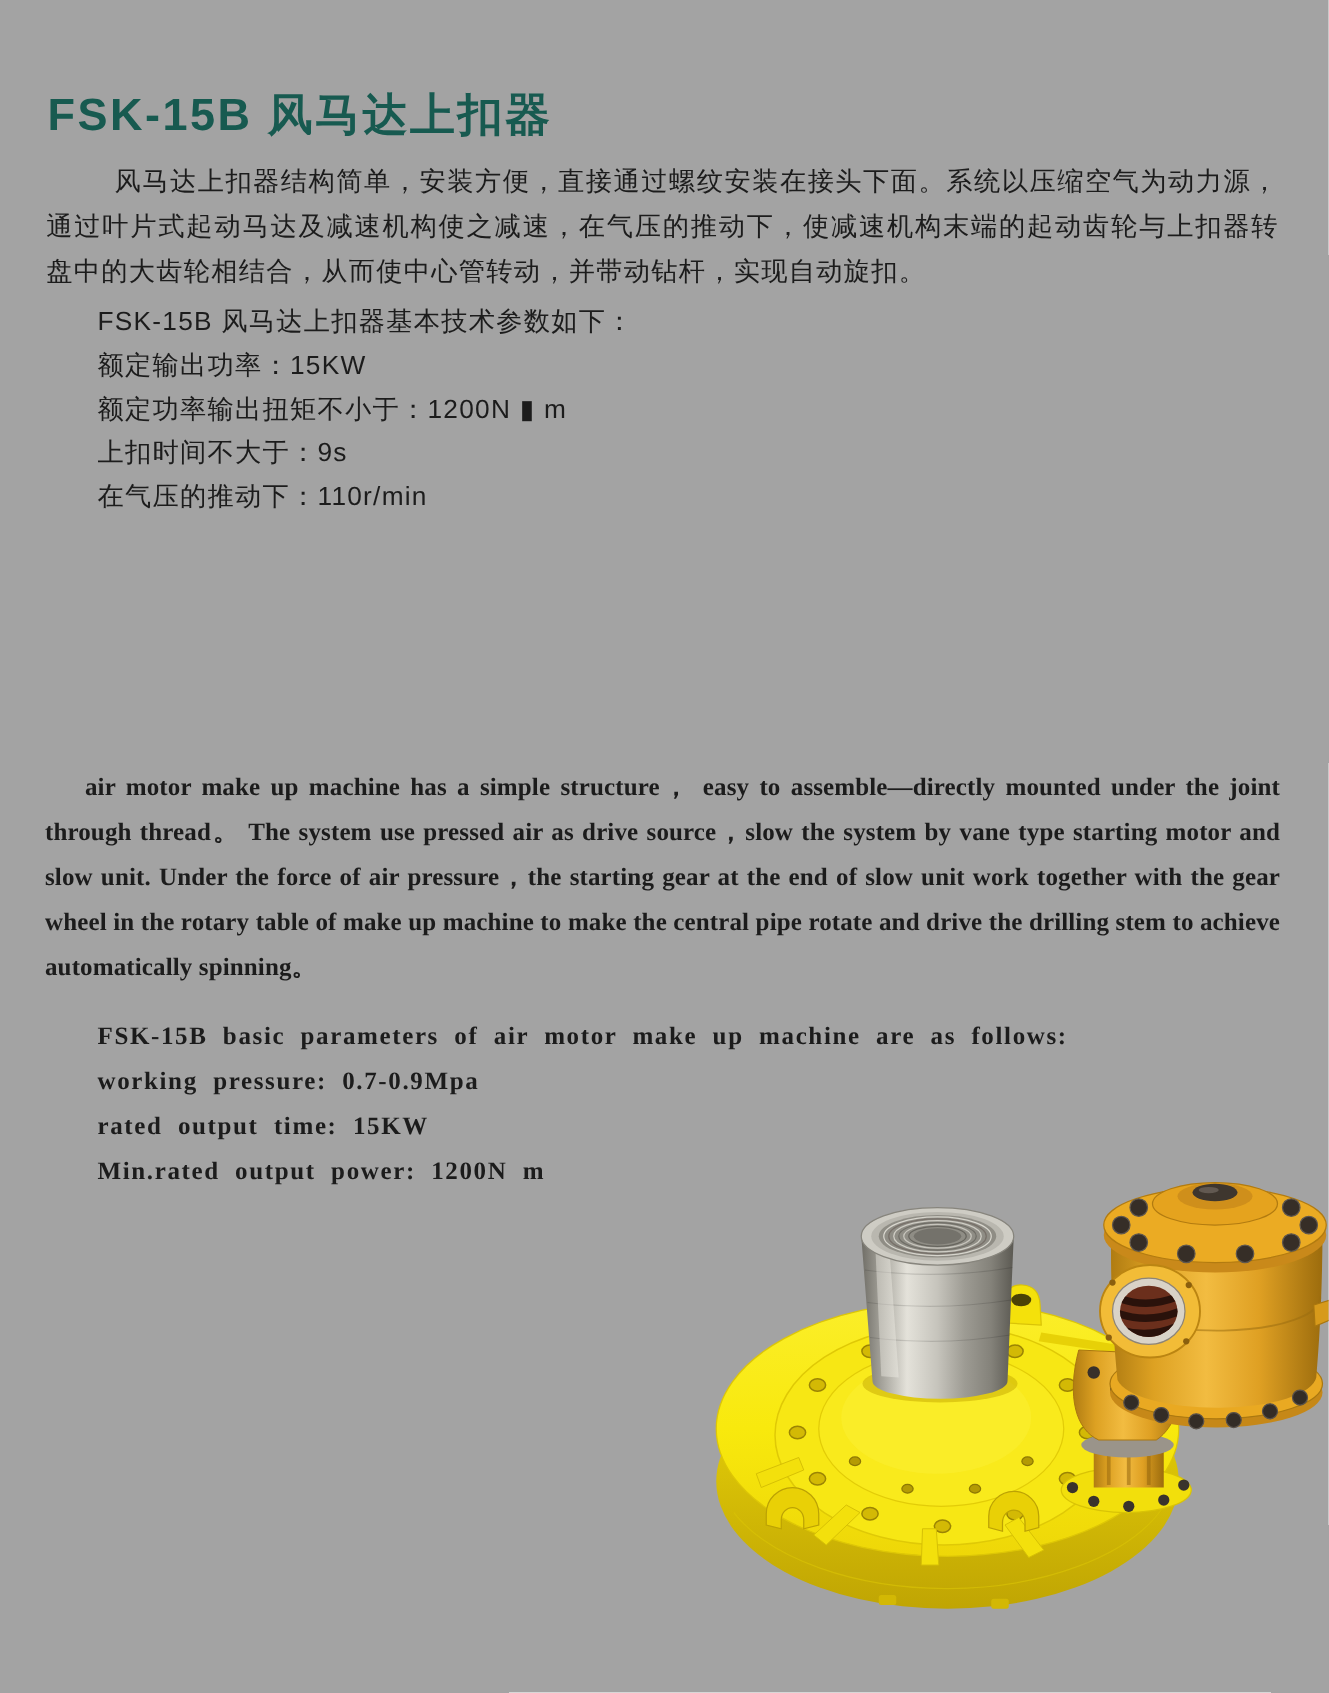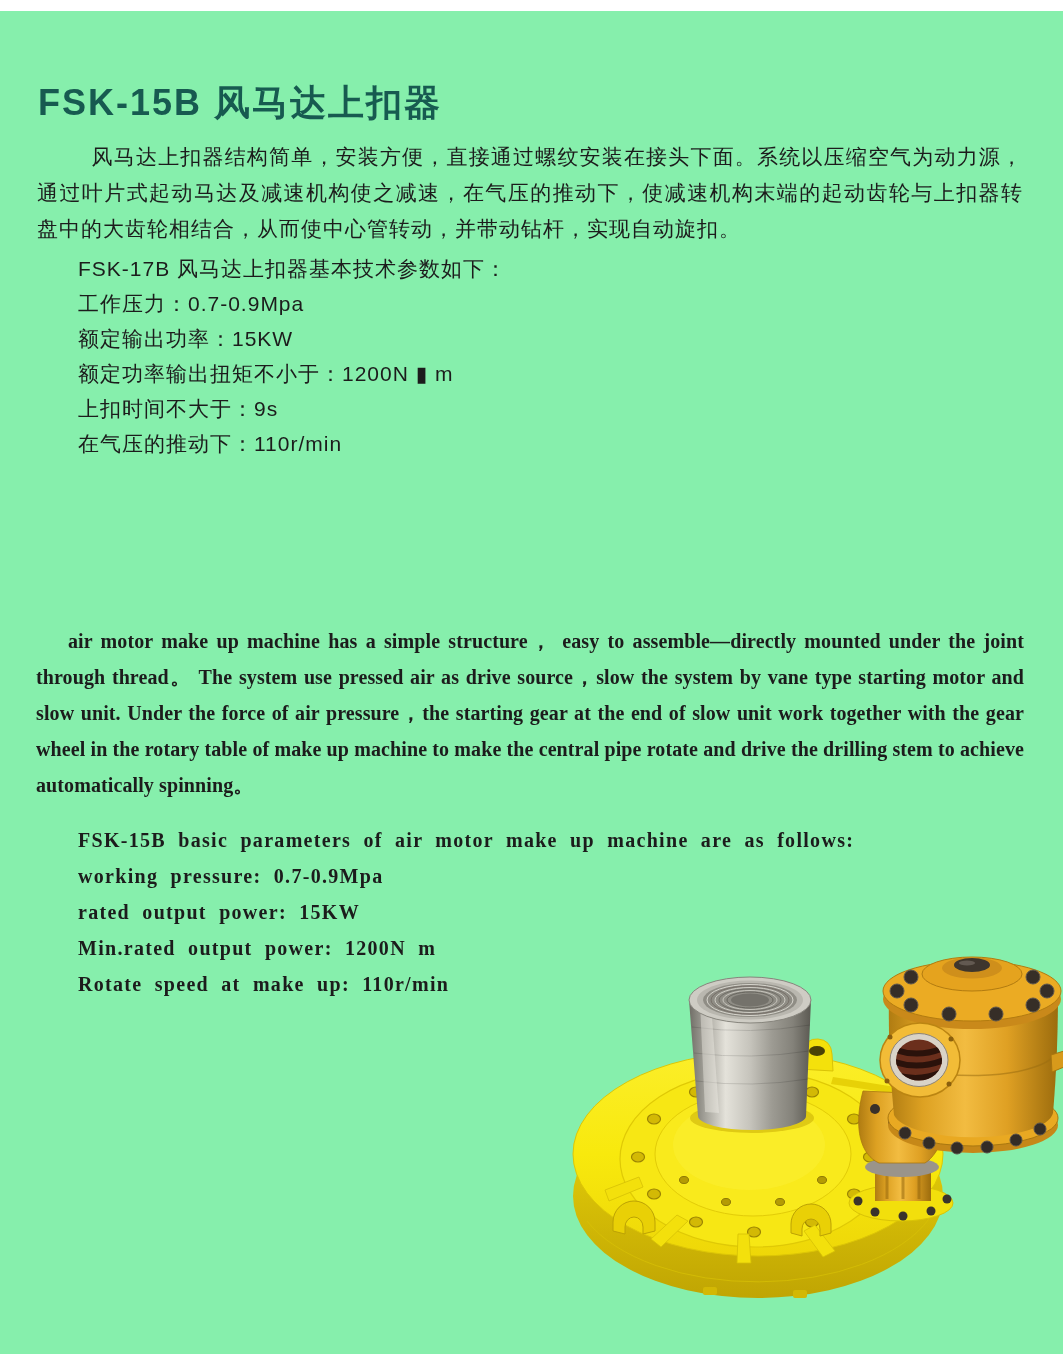--- a/index.html
+++ b/index.html
@@ -1,18 +1,18 @@
 <!DOCTYPE html>
 <html><head>
 <meta charset="utf-8">
 <style>
   html,body{margin:0;padding:0;background:#ffffff;}
   body{width:1063px;height:1354px;position:relative;overflow:hidden;
        font-family:"Liberation Sans","DejaVu Sans",sans-serif;color:#1c1c1c;}
-  .page{position:absolute;inset:0;background:#86efac;margin-top:11px;}
+  .page{position:absolute;inset:0;background:#a3a3a3;}
   .cn-title{position:absolute;left:38px;top:68px;margin:0;
        font-size:36px;font-weight:bold;color:#175a50;letter-spacing:2px;
        font-family:"Liberation Sans","DejaVu Sans",sans-serif;}
   .cn-para{position:absolute;left:37px;top:128px;width:986px;margin:0;
        font-size:21px;line-height:36px;text-align:justify;text-indent:2.6em;
        letter-spacing:1px;font-weight:500;}
   .cn-params{position:absolute;left:78px;top:240px;margin:0;
        font-size:21px;line-height:35px;letter-spacing:1px;font-weight:500;}
   .en-title{position:absolute;left:35px;top:554px;margin:0;
        font-family:"Liberation Serif","DejaVu Serif",serif;
@@ -31,37 +31,35 @@
 </head>
 <body>
 
 <div class="page">
 
   <h1 class="cn-title">FSK-15B 风马达上扣器</h1>
 
   <p class="cn-para">风马达上扣器结构简单，安装方便，直接通过螺纹安装在接头下面。系统以压缩空气为动力源，通过叶片式起动马达及减速机构使之减速，在气压的推动下，使减速机构末端的起动齿轮与上扣器转盘中的大齿轮相结合，从而使中心管转动，并带动钻杆，实现自动旋扣。</p>
 
   <div class="cn-params">
-    <div>FSK-17B 风马达上扣器基本技术参数如下：</div>
-    <div>工作压力：0.7-0.9Mpa</div>
+    <div>FSK-15B 风马达上扣器基本技术参数如下：</div>
     <div>额定输出功率：15KW</div>
     <div>额定功率输出扭矩不小于：1200N ▮ m</div>
     <div>上扣时间不大于：9s</div>
     <div>在气压的推动下：110r/min</div>
   </div>
 
 
   <p class="en-para">air motor make up machine has a simple structure， easy to assemble—directly mounted under the joint through thread。 The system use pressed air as drive source，slow the system by vane type starting motor and slow unit. Under the force of air pressure，the starting gear at the end of slow unit work together with the gear wheel in the rotary table of make up machine to make the central pipe rotate and drive the drilling stem to achieve automatically spinning。</p>
 
   <div class="en-params">
     <div>FSK-15B basic parameters of air motor make up machine are as follows:</div>
     <div>working pressure: 0.7-0.9Mpa</div>
-    <div>rated output power: 15KW</div>
+    <div>rated output time: 15KW</div>
     <div>Min.rated output power: 1200N m</div>
-    <div>Rotate speed at make up: 110r/min</div>
   </div>
 
   <figure class="photo">
     <svg width="510" height="400" viewBox="0 0 510 400" xmlns="http://www.w3.org/2000/svg">
       <defs>
         <linearGradient id="gTop" x1="0" y1="0" x2="0" y2="1">
           <stop offset="0" stop-color="#fbee2a"></stop>
           <stop offset=".5" stop-color="#f8e90d"></stop>
           <stop offset="1" stop-color="#eed708"></stop>
         </linearGradient>

